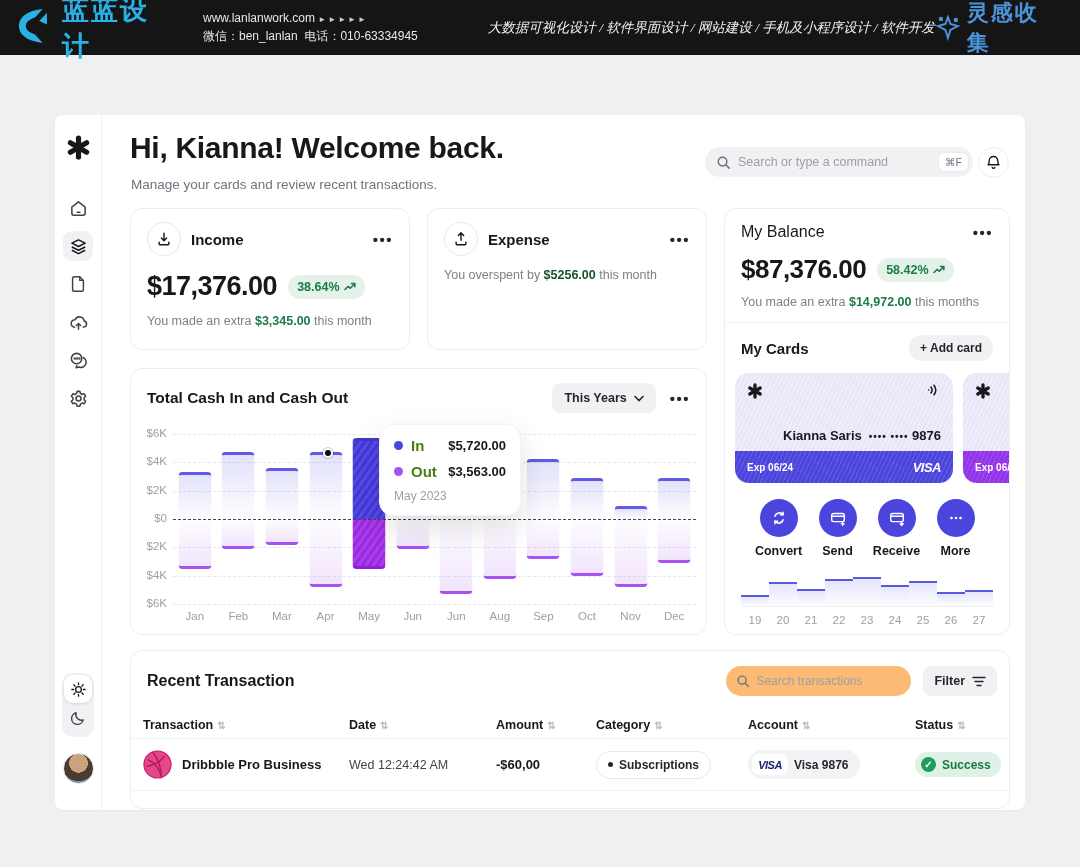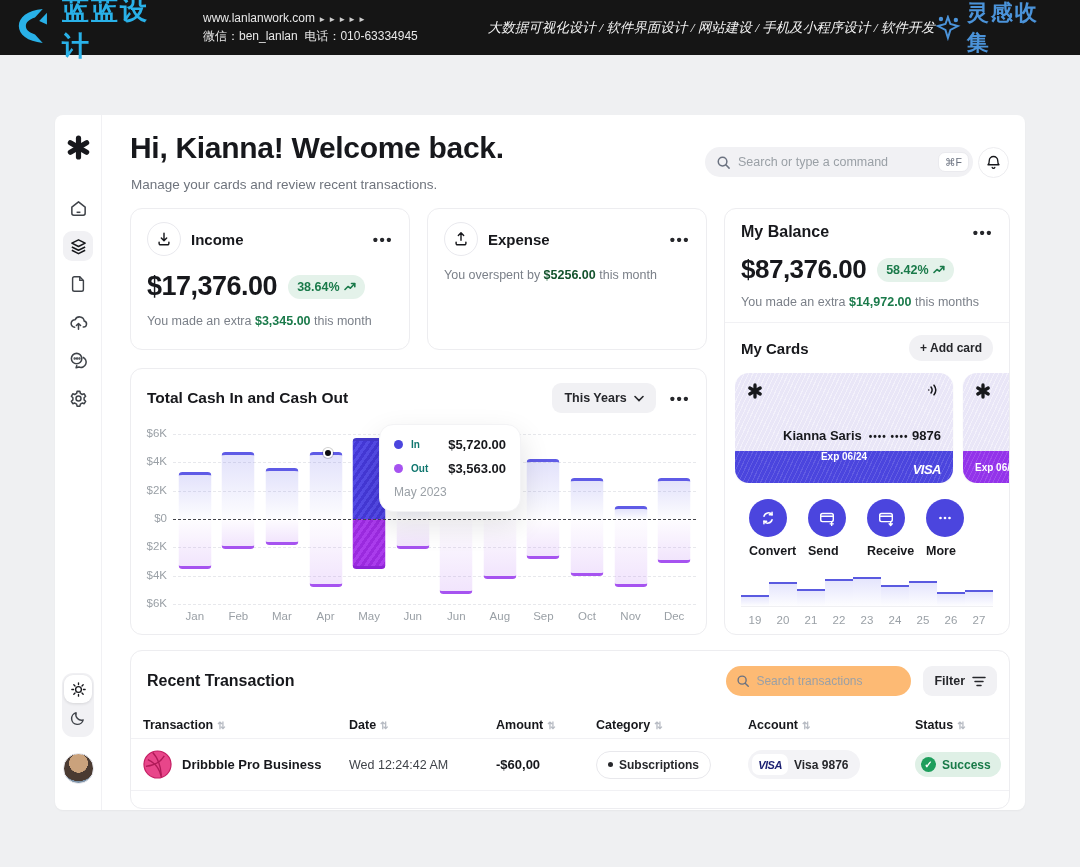--- a/index.html
+++ b/index.html
@@ -55,42 +55,42 @@
   .amount-row { display:flex; align-items:center; margin-top:15px; }
   .amount { font-size:27px; font-weight:700; color:#17181c; letter-spacing:-.5px; }
   .badge { display:inline-flex; align-items:center; gap:4px; margin-left:11px; border-radius:999px; padding:5px 9px; font-size:12.5px; font-weight:700; }
   .badge.up { background:#e4f2ea; color:#1a7a4a; }
   .badge.down { background:#fbe7e7; color:#dc2626; }
   .note { margin-top:12px; font-size:12.5px; color:#7b8089; }
   .note b.g { color:#1a7a4a; } .note b.r { color:#14532d; }
 
   
   .bal-head { display:flex; align-items:center; }
-  .bal-label { font-size:16px; font-weight:700; color:#17181c; }
+  .bal-label { font-size:16px; font-weight:400; color:#17181c; }
   .card-balance .amount { font-size:26px; }
   .bal-div { border-top:1px solid #f1f1f4; margin:13px -16px 0 -16px; }
   .mycards-row { display:flex; align-items:center; margin-top:12px; }
   .mycards-title { font-size:15px; font-weight:700; color:#17181c; }
   .addcard { margin-left:auto; background:#f1f1f4; border:0; border-radius:999px; padding:6px 11px; font-size:12px; font-weight:700; color:#26272b; font-family:inherit; }
 
   .cards-strip { position:relative; height:110px; margin:12px -16px 0 -6px; overflow:hidden; }
   .ccard { position:absolute; top:0; width:218px; height:110px; border-radius:14px; overflow:hidden; box-shadow:0 1px 2px rgba(17,17,26,.06); }
   .ccard .top { position:relative; height:78px;
      background:repeating-linear-gradient(115deg, rgba(255,255,255,.45) 0 1px, rgba(255,255,255,0) 1px 4px), #e9e6f7; }
   .ccard .strip { height:32px; display:flex; align-items:center; padding:0 12px; color:#fff;
      background-image:repeating-linear-gradient(115deg, rgba(255,255,255,.13) 0 1px, rgba(255,255,255,0) 1px 4px); }
   .ccard .exp { font-size:10px; font-weight:600; }
   .ccard .brand { margin-left:auto; font-size:13px; font-weight:900; font-style:italic; letter-spacing:-.5px; }
   .ccard .holder { position:absolute; left:24px; bottom:8px; font-size:13px; font-weight:700; color:#17181c;margin-left:24px; }
   .ccard .masked { position:absolute; right:12px; bottom:8px; font-size:13px; font-weight:700; color:#17181c; }
   .ccard .masked .dotsm { font-size:10px; letter-spacing:1px; font-weight:900; }
   .c1 { left:0; } .c2 { left:228px; }
 
   .actions { display:flex; margin-top:16px; padding:0 8px; }
-  .action { flex:1; display:flex; flex-direction:column; align-items:flex-start; }
+  .action { flex:1; display:flex; flex-direction:column; align-items:center; }
   .action-circle { width:38px; height:38px; border-radius:50%; background:#4b45de; display:flex; align-items:center; justify-content:center; }
   .action-label { margin-top:7px; font-size:12.5px; font-weight:700; color:#17181c; }
 
   .mini-chart { display:flex; align-items:flex-end; height:38px; margin-top:11px; border-bottom:1px solid #f0f0f3; }
   .mini-bar { flex:1; border-top:2.5px solid #5a5ae0; background:linear-gradient(to bottom, rgba(99,102,241,.17), rgba(99,102,241,.01)); }
   .mini-labels { display:flex; margin-top:7px; }
   .mini-labels div { flex:1; text-align:center; font-size:11.5px; color:#9aa0a6; }
 
   
   .chart-head { display:flex; align-items:center; padding:14px 16px 0 16px; }
@@ -110,21 +110,21 @@
   .bar-in.hl { border-top-color:#4338ca;
      background:repeating-linear-gradient(125deg, #544be6 0 3px, #4438d6 3px 6px); }
   .bar-out.hl { border-bottom-color:#8b23d6;
      background:repeating-linear-gradient(125deg, #aa3cec 0 3px, #9a2ade 3px 6px); }
   .xlabels { position:absolute; left:42px; width:523px; top:241px; display:flex; }
   .xlabels div { flex:1; text-align:center; font-size:11.5px; color:#9aa0a6; }
   .marker { position:absolute; width:10px; height:10px; border-radius:50%; background:#0c0c0e; border:2.5px solid #fff; box-shadow:0 0 0 1px rgba(0,0,0,.18); left:192px; top:79px; z-index:4; }
   .tooltip { position:absolute; left:248px; top:55px; width:142px; background:#fff; border:1px solid #f3f3f5; border-radius:14px; box-shadow:0 12px 30px rgba(17,17,26,.12); padding:12px 14px; z-index:5; }
   .tt-row { display:flex; align-items:center; margin-bottom:9px; }
   .tt-dot { width:9px; height:9px; border-radius:50%; margin-right:8px; }
-  .tt-label { font-size:10px; font-weight:600; color:#0f766e; }
+  .tt-label { font-size:15px; font-weight:600; color:#4d7c0f; }
   .tt-val { margin-left:auto; font-size:13px; font-weight:700; color:#17181c; }
   .tt-cap { font-size:12px; color:#9aa0a6; margin-top:2px; }
 
   
   .tx-head-row { display:flex; align-items:center; padding:15px 12px 0 16px; }
   .tx-title { font-size:16px; font-weight:700; color:#17181c; }
   .tx-search { margin-left:auto; width:185px; height:30px; background:#fdba74; border-radius:999px; display:flex; align-items:center; padding:0 10px; }
   .tx-search input { border:0; outline:0; background:transparent; width:130px; font-size:12px; color:#3f4349; margin-left:6px; font-family:inherit; }
   .tx-search input::placeholder { color:#9aa0a6; }
   .filter-btn { margin-left:12px; background:#f1f1f4; border:0; border-radius:9px; height:30px; padding:0 11px; font-size:12.5px; font-weight:700; color:#26272b; display:flex; align-items:center; gap:7px; font-family:inherit; }
@@ -326,21 +326,21 @@
               <line x1="4.2" y1="16.5" x2="19.8" y2="7.5"></line>
             </svg>
           <svg style="position:absolute;right:12px;top:9px;" width="16" height="16" viewBox="0 0 16 16" fill="none" stroke="#17181c" stroke-width="1.5" stroke-linecap="round">
               <path d="M6 5 a5 5 0 0 1 0 6" transform="rotate(0 8 8)"></path>
               <path d="M9 3.2 a8 8 0 0 1 0 9.6"></path>
               <circle cx="3.8" cy="8" r=".8" fill="#17181c" stroke="none"></circle>
             </svg>
           <span class="holder">Kianna Saris</span>
           <span class="masked"><span class="dotsm">•••• ••••</span> <span>9876</span></span>
         </div>
-        <div class="strip" style="background-color:#4b45de;flex-direction:column;">
+        <div class="strip" style="background-color:#4b45de;">
           <span class="exp">Exp 06/24</span>
           <span class="brand">VISA</span>
         </div>
       </div>
       <div class="ccard c2">
         <div class="top">
           <svg style="position:absolute;left:12px;top:10px;" width="16" height="16" viewBox="0 0 24 24" stroke="#17181c" stroke-width="5" stroke-linecap="round">
               <line x1="12" y1="3" x2="12" y2="21"></line>
               <line x1="4.2" y1="7.5" x2="19.8" y2="16.5"></line>
               <line x1="4.2" y1="16.5" x2="19.8" y2="7.5"></line>

